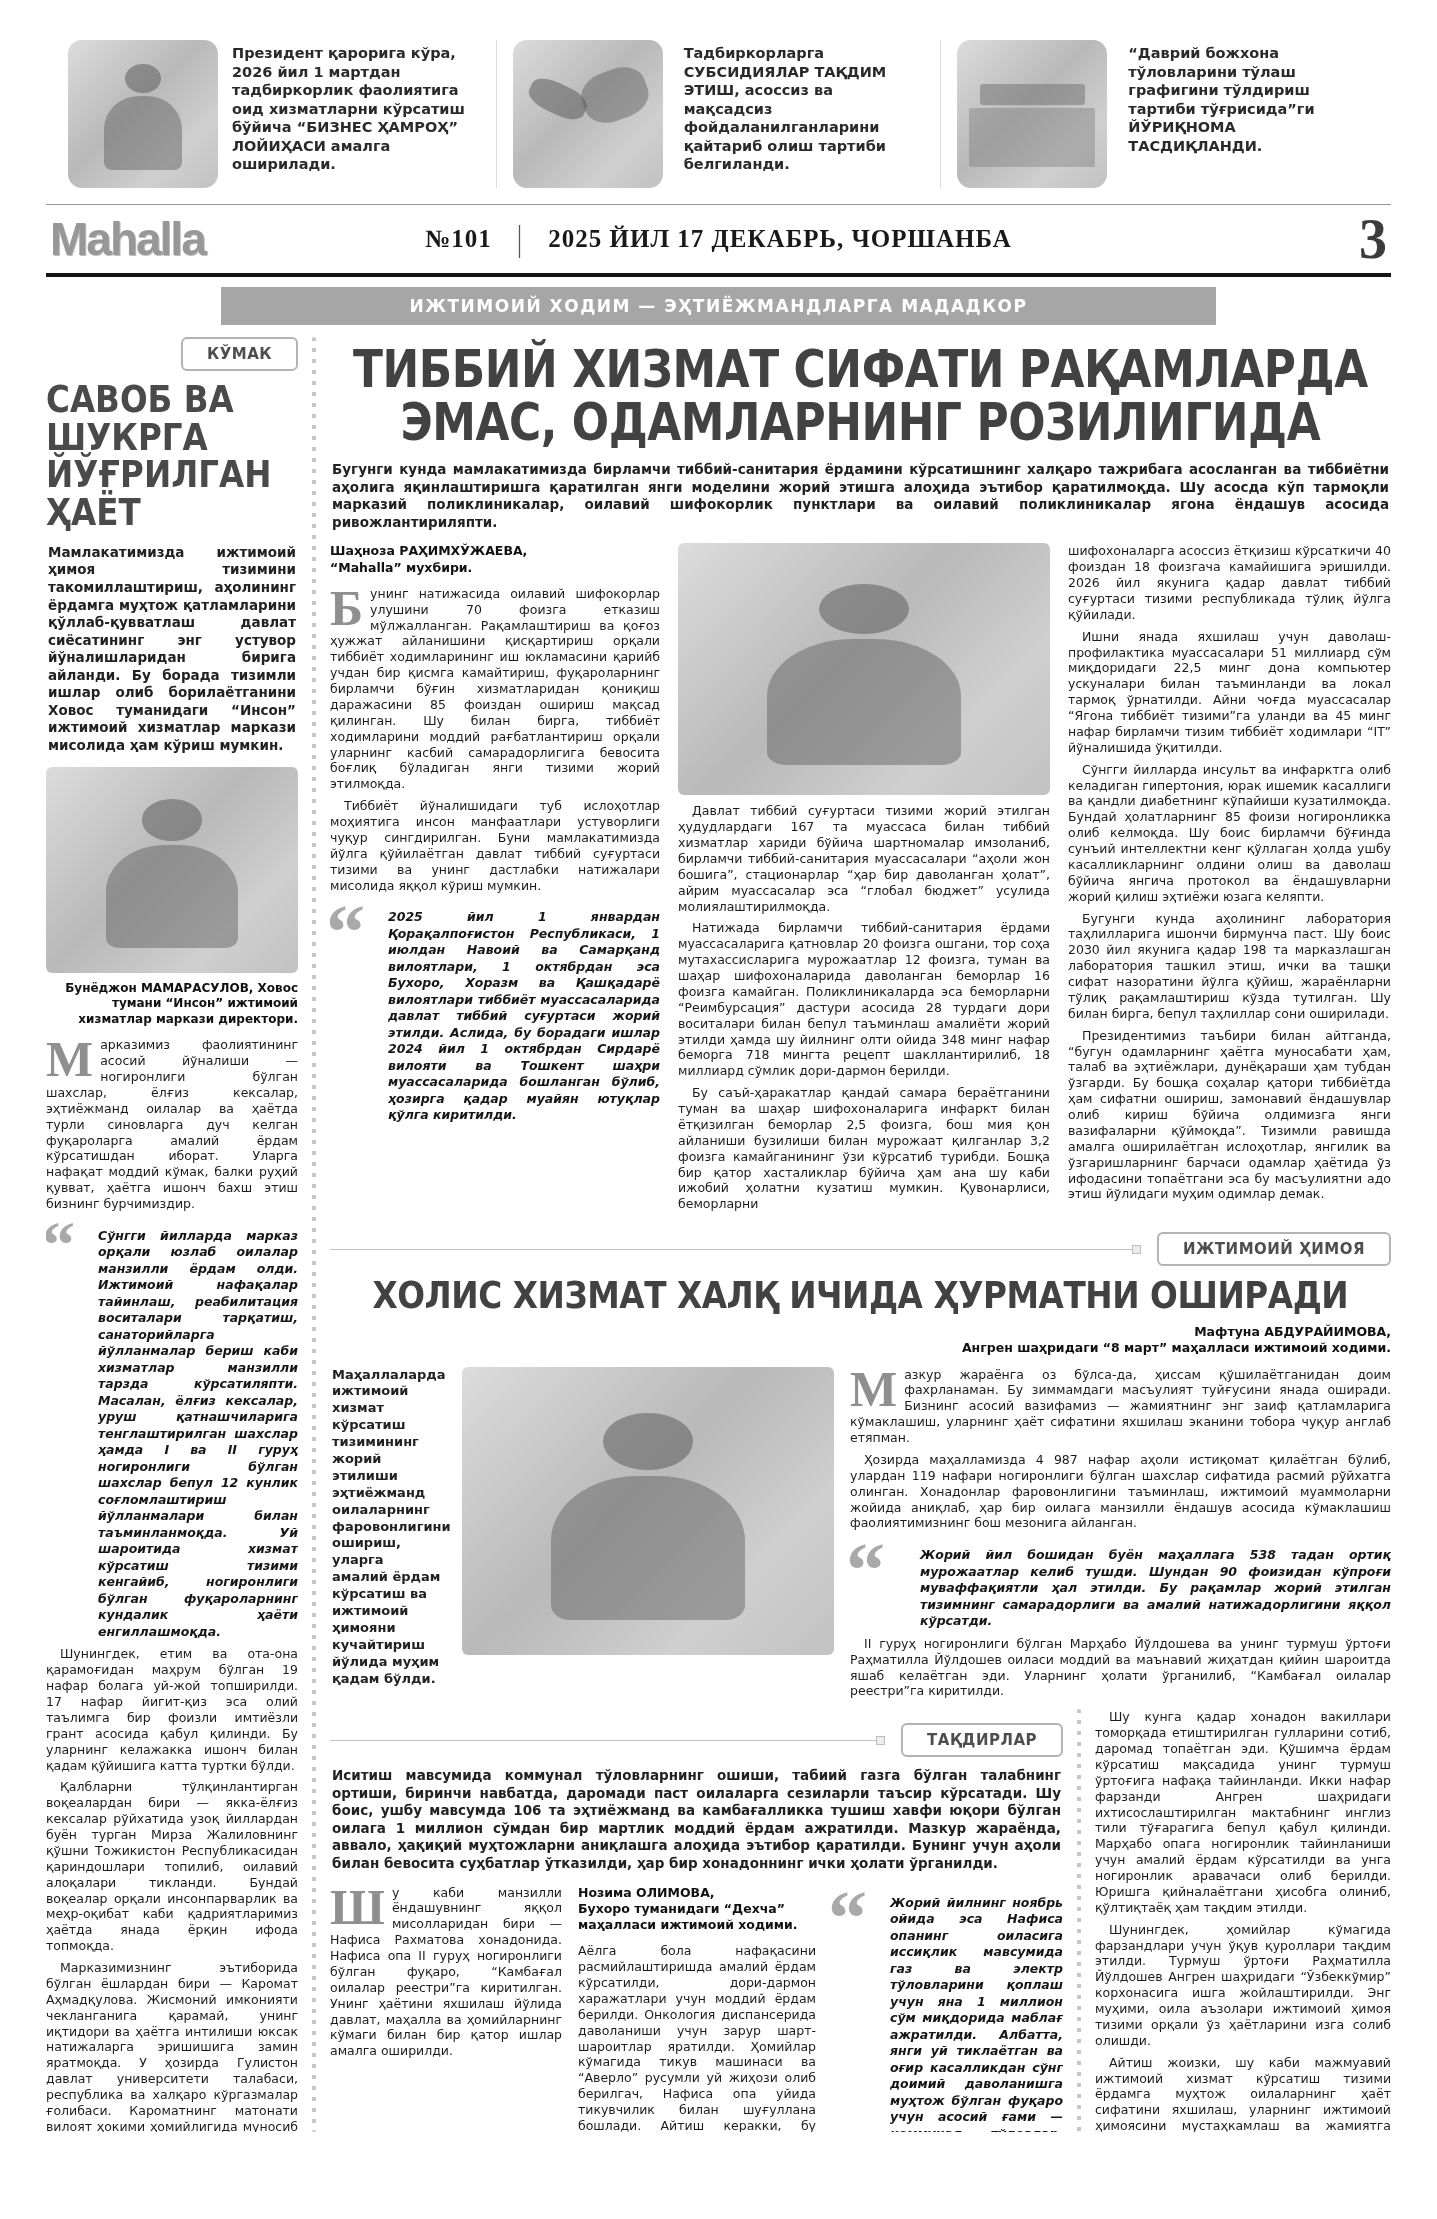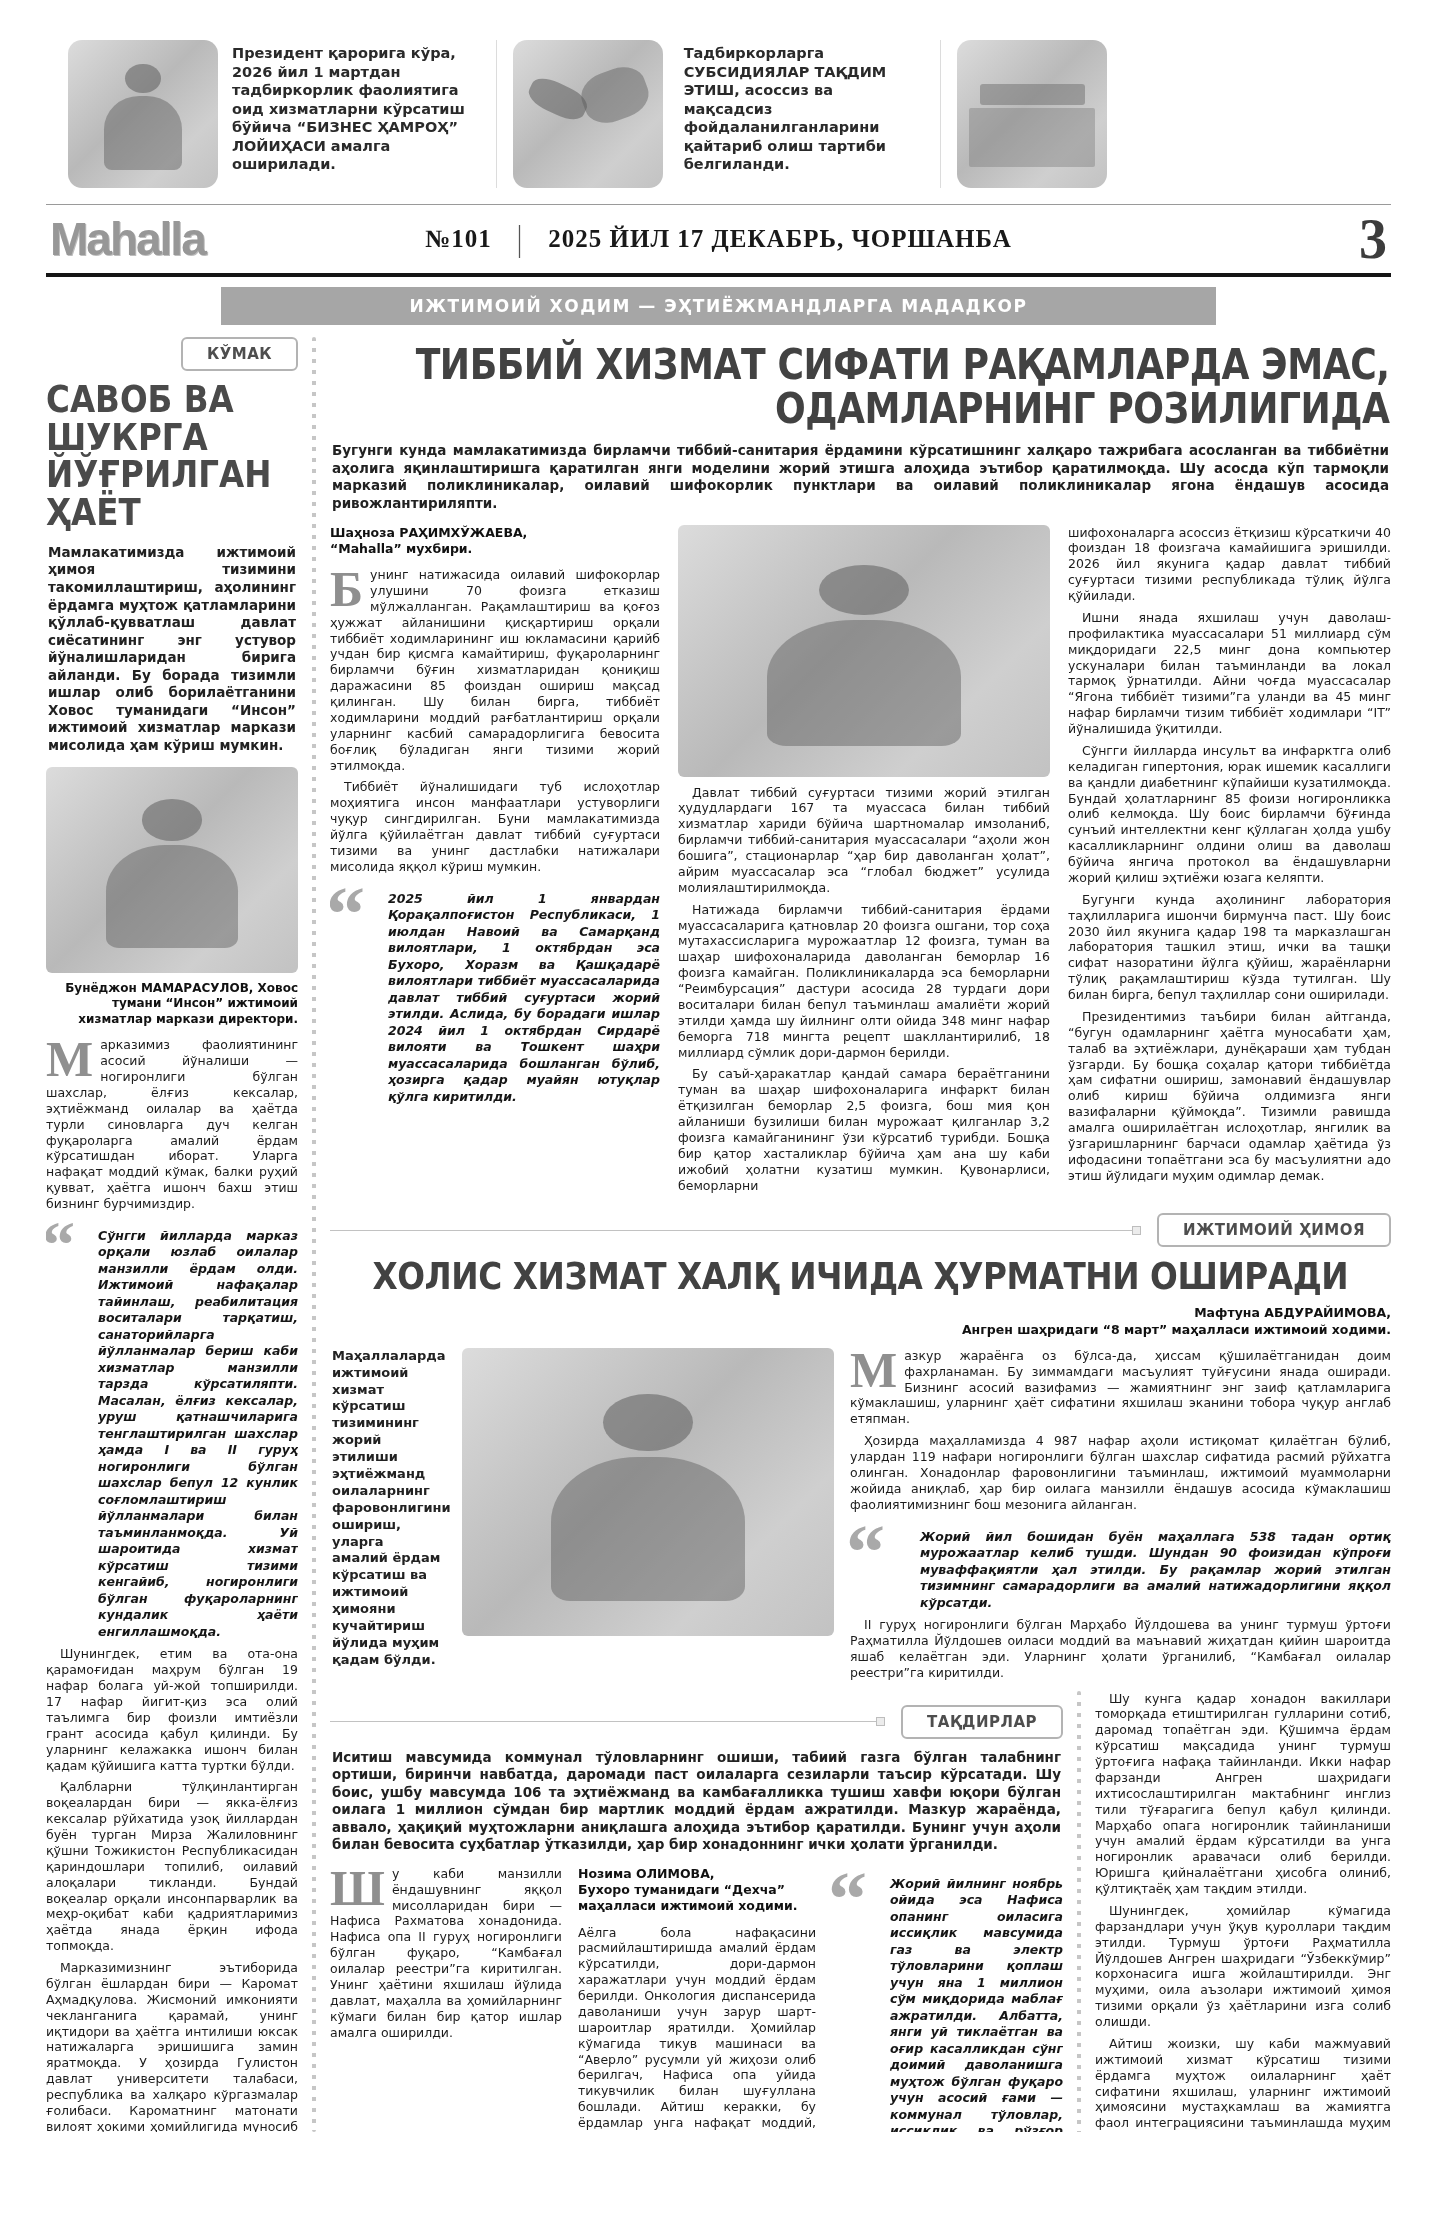--- a/index.html
+++ b/index.html
@@ -54,21 +54,21 @@
          padding:6px 24px; font-weight:700; font-size:15px; color:#4e4e4e; letter-spacing:.5px; }
   .tag-row { text-align:right; }
   .rule-row { display:flex; align-items:center; gap:16px; margin:14px 0 10px; }
   .rule { flex:1; height:1px; background:#c2c2c2; position:relative; }
   .rule::after { content:''; position:absolute; right:0; top:-4px; width:7px; height:7px;
                  background:#ececec; border:1px solid #bdbdbd; }
 
   
   .squeeze { display:block; transform:scaleX(.86); transform-origin:50% 50%; width:116%; margin-left:-8%; }
   .squeeze-l { display:block; transform:scaleX(.88); transform-origin:0 0; width:113%; }
-  h1.a1 { font-size:42px; line-height:1.04; color:#424242; text-align:right;
+  h1.a1 { font-size:51px; line-height:1.04; color:#424242; text-align:center;
           font-weight:800; margin:6px 0 12px; letter-spacing:-.5px; }
   h2.a2 { font-size:38px; line-height:1.05; color:#424242; text-align:center;
           font-weight:800; margin:2px 0 8px; letter-spacing:-.5px; }
   h2.a3 { font-family:"Liberation Serif",serif; font-size:40px; line-height:1.08;
           color:#2e2e2e; font-weight:700; margin:6px 0 10px; }
   .rail-head { font-size:37px; line-height:1.02; color:#4a4a4a; font-weight:800; margin:10px 0 12px; }
 
   
   .lead { font-weight:700; font-size:13.5px; line-height:1.3; text-align:justify; color:#222; margin:0 2px 12px; }
   .byline { font-weight:700; font-size:12.5px; line-height:1.3; color:#111; margin-bottom:10px; }
@@ -122,20 +122,21 @@
     <div class="brief">
       <div class="photo brief-photo"></div>
       <p>Президент қарорига кўра, 2026 йил 1 мартдан тадбиркорлик фаолиятига оид хизматларни кўрсатиш бўйича “БИЗНЕС ҲАМРОҲ” ЛОЙИҲАСИ амалга оширилади.</p>
     </div>
     <div class="brief">
       <div class="photo brief-photo photo--hands"></div>
       <p>Тадбиркорларга СУБСИДИЯЛАР ТАҚДИМ ЭТИШ, асоссиз ва мақсадсиз фойдаланилганларини қайтариб олиш тартиби белгиланди.</p>
     </div>
     <div class="brief">
       <div class="photo brief-photo photo--building"></div>
+      <p>“Даврий божхона тўловларини тўлаш графигини тўлдириш тартиби тўғрисида”ги ЙЎРИҚНОМА ТАСДИҚЛАНДИ.</p>
     </div>
   </header>
 
   <div class="masthead">
     <div class="logo">Mahalla</div>
     <div class="issue-line">
       <span>№101</span>
       <span class="sep">|</span>
       <span>2025 ЙИЛ 17 ДЕКАБРЬ, ЧОРШАНБА</span>
     </div>

